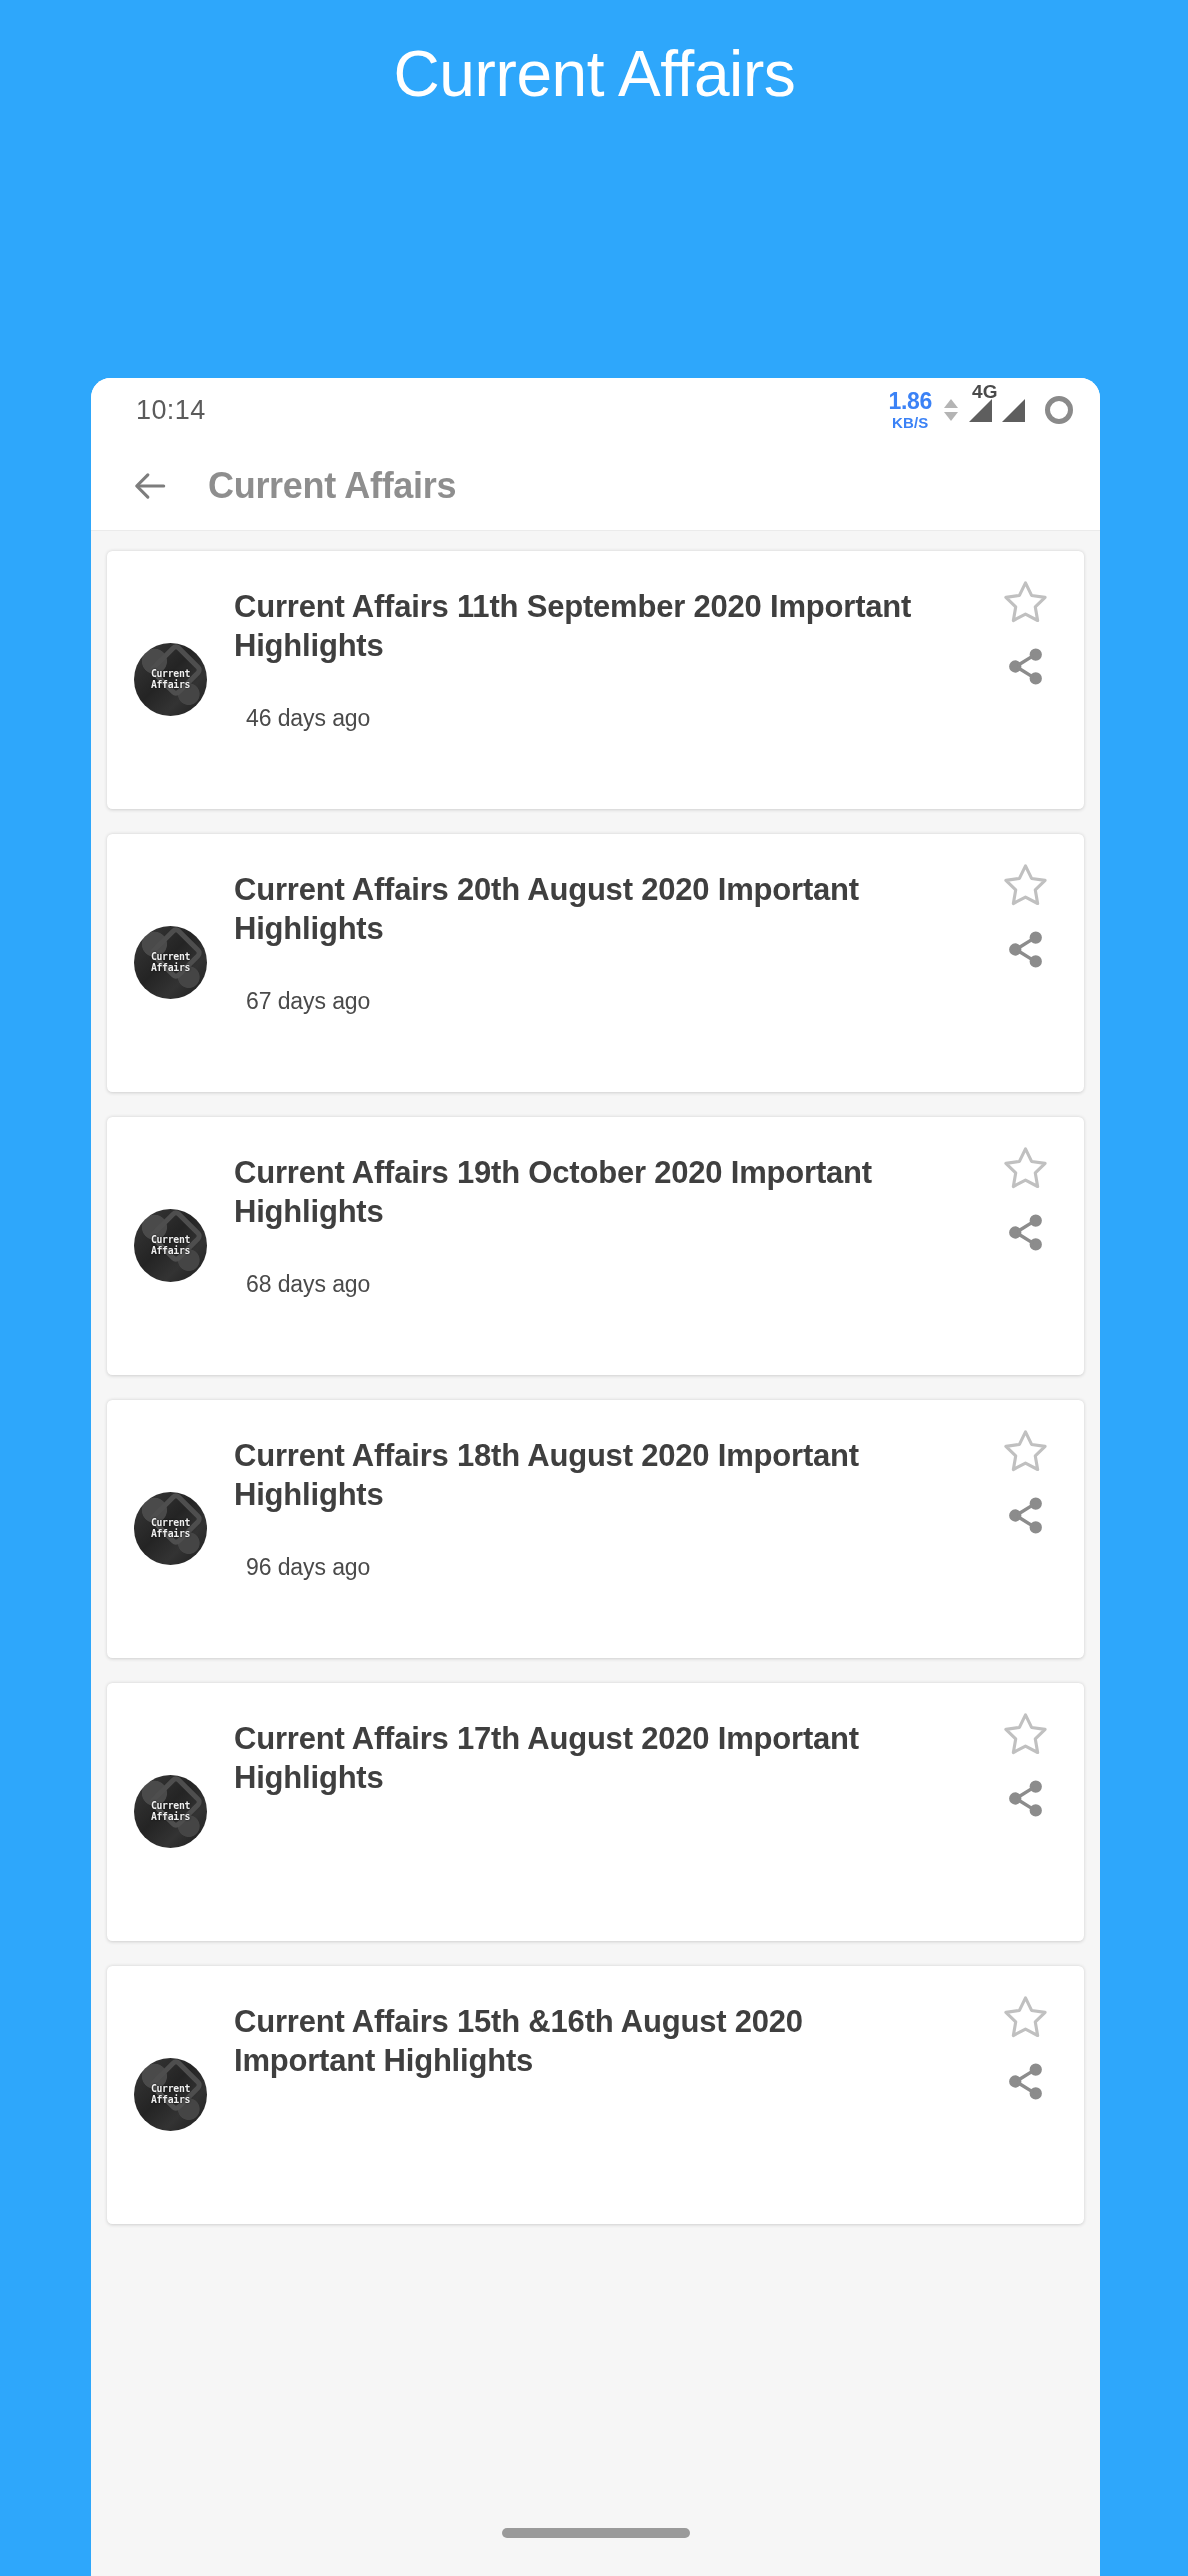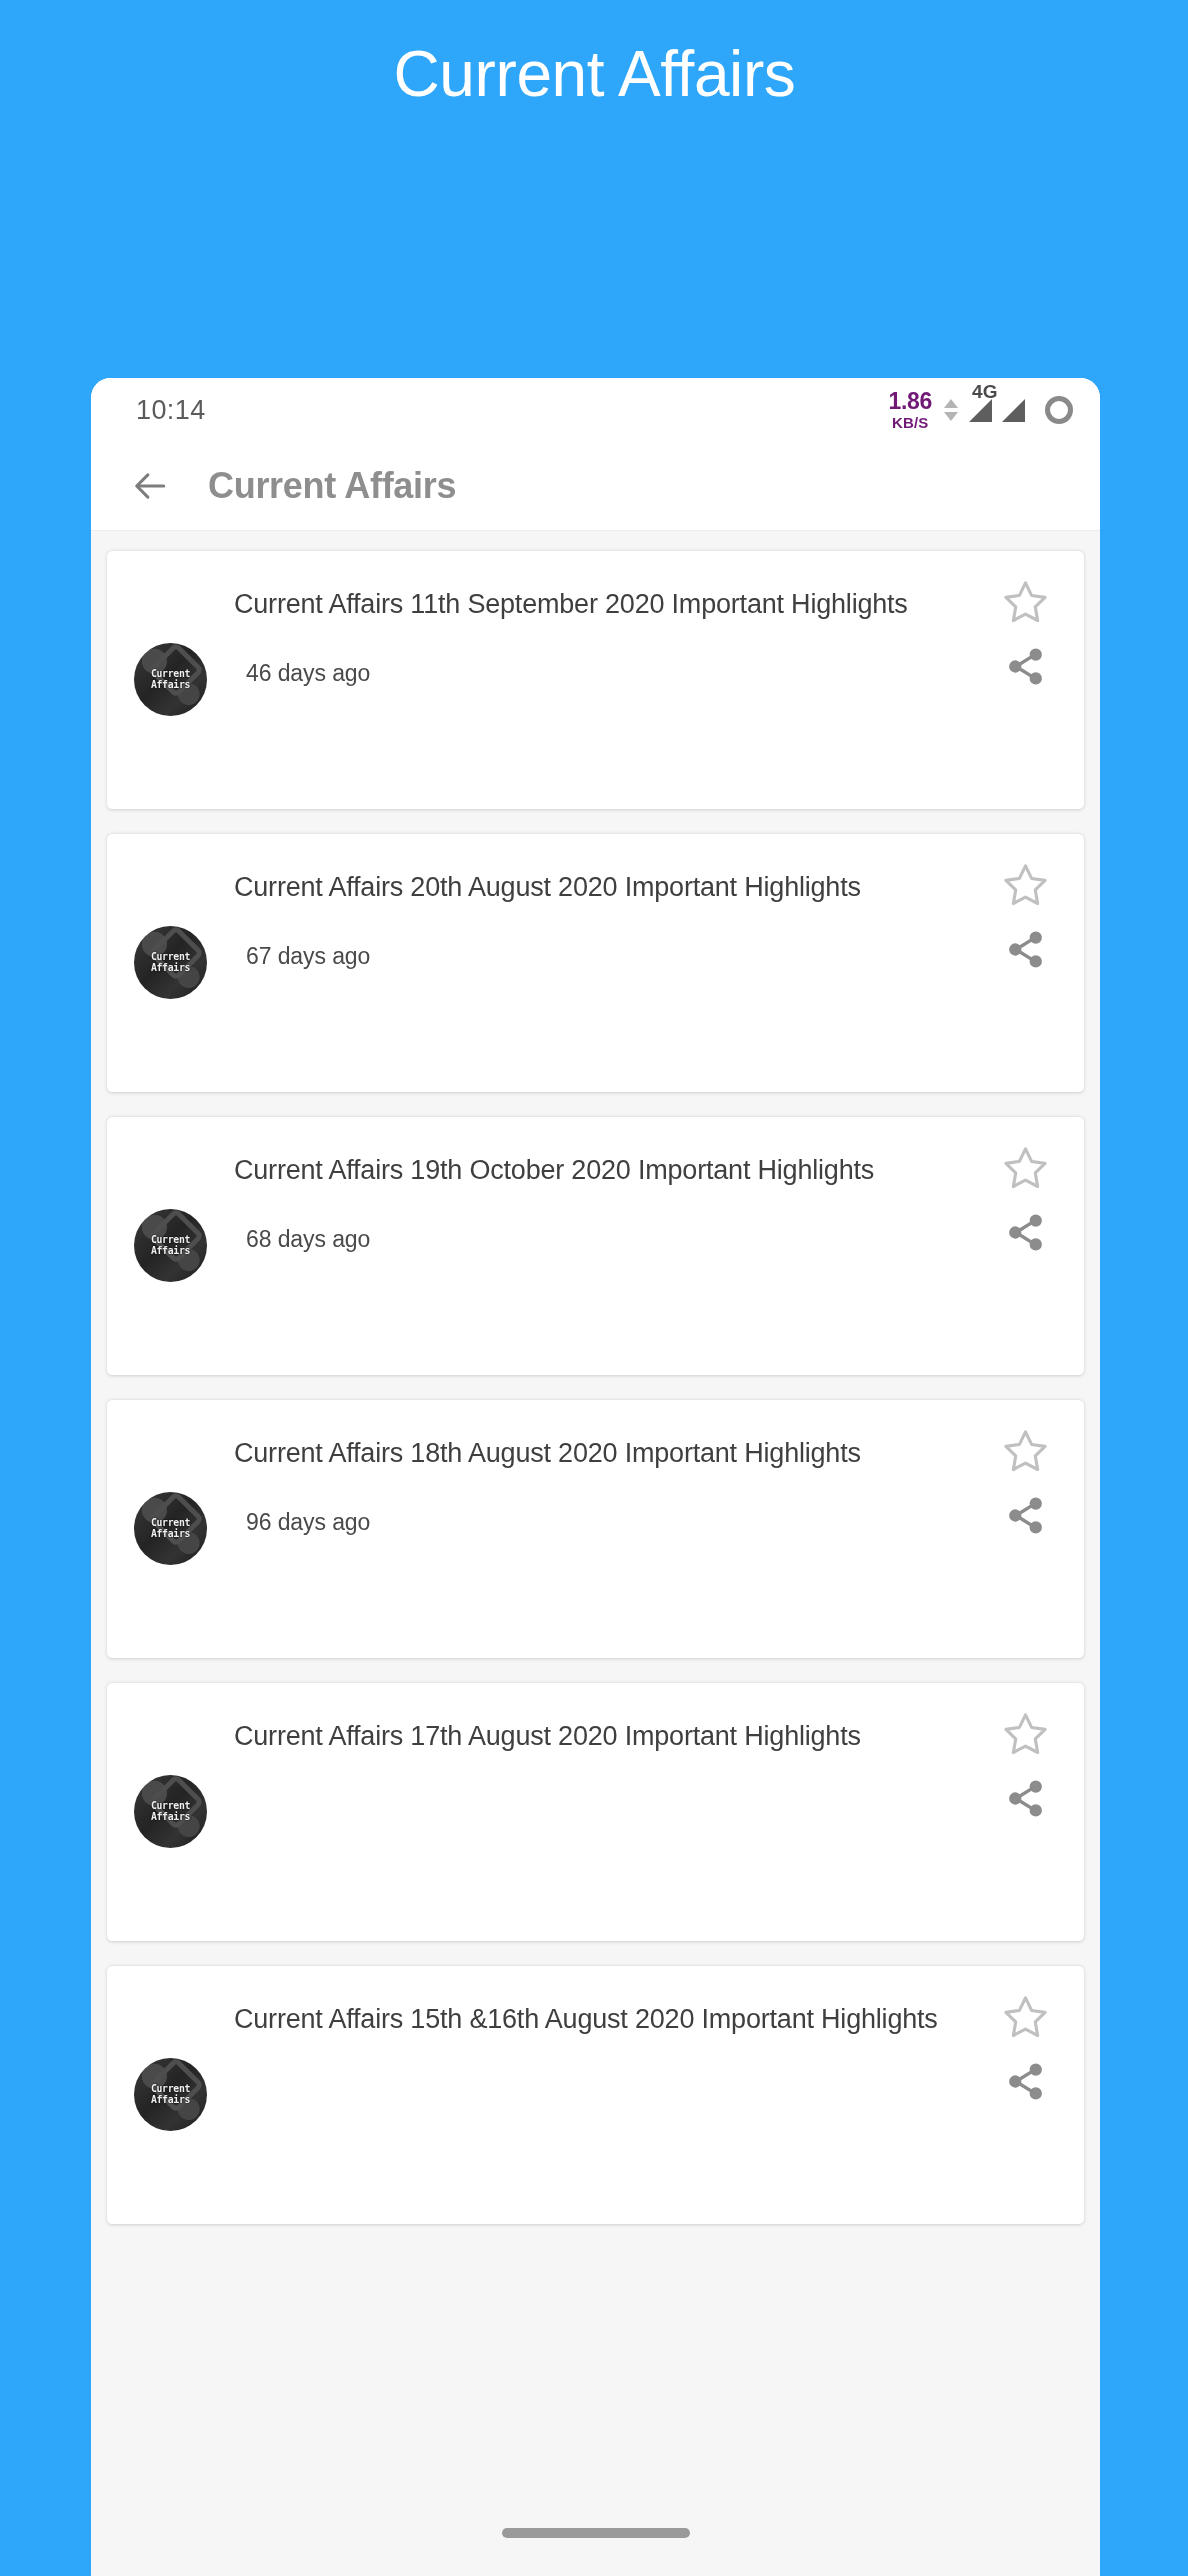--- a/index.html
+++ b/index.html
@@ -64,21 +64,21 @@
   .status-right {
     display: flex;
     align-items: center;
     gap: 9px;
   }
   .netspeed {
     display: flex;
     flex-direction: column;
     align-items: center;
     line-height: 1;
-    color: #701a75;
+    color: #3b82f6;
   }
   .netspeed .val { font-size: 23px; font-weight: 700; letter-spacing: -0.3px;}
   .netspeed .unit { font-size: 15px; font-weight: 700; margin-top: 2.7px; letter-spacing: 0.2px;}
   .arrows {
     display: flex;
     flex-direction: column;
     align-items: center;
     gap: 3.6px;
     margin-left: 2.7px;
   }
@@ -192,24 +192,24 @@
     letter-spacing: -0.3px;
     text-shadow: 0 0 1.8px #000;
   }
   .card-body {
     flex: 1 1 auto;
     padding: 36px 0 0 0;
     display: flex;
     flex-direction: column;
   }
   .card-title {
-    font-size: 27px;
+    font-size: 31px;
     line-height: 1.28;
     color: #3f3f3f;
-    font-weight: 400;
+    font-weight: 700;
     letter-spacing: -0.2px;
     max-width: 707px;
   }
   .card-date {
     font-size: 23px;
     color: #4a4a4a;
     margin-top: 39px;
     letter-spacing: -0.1px;
     margin-left: 12px;
   }

